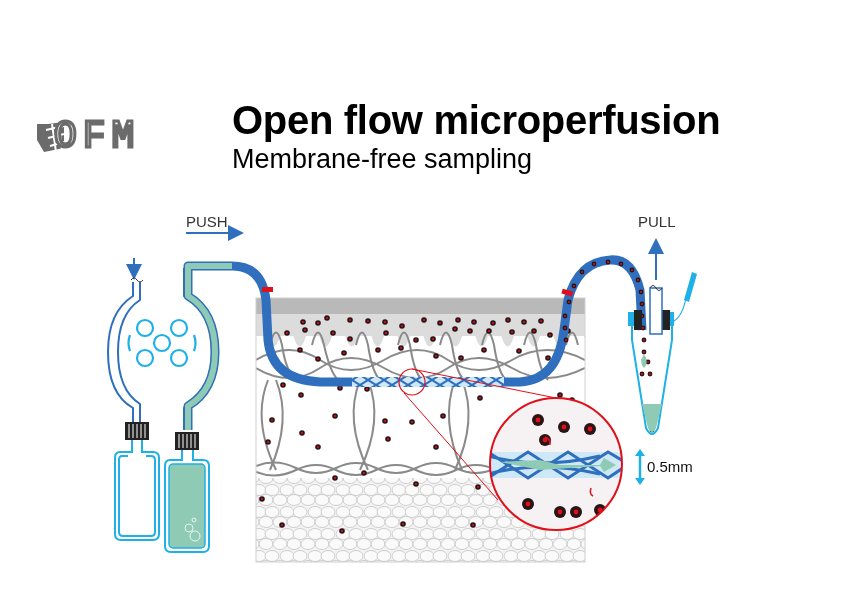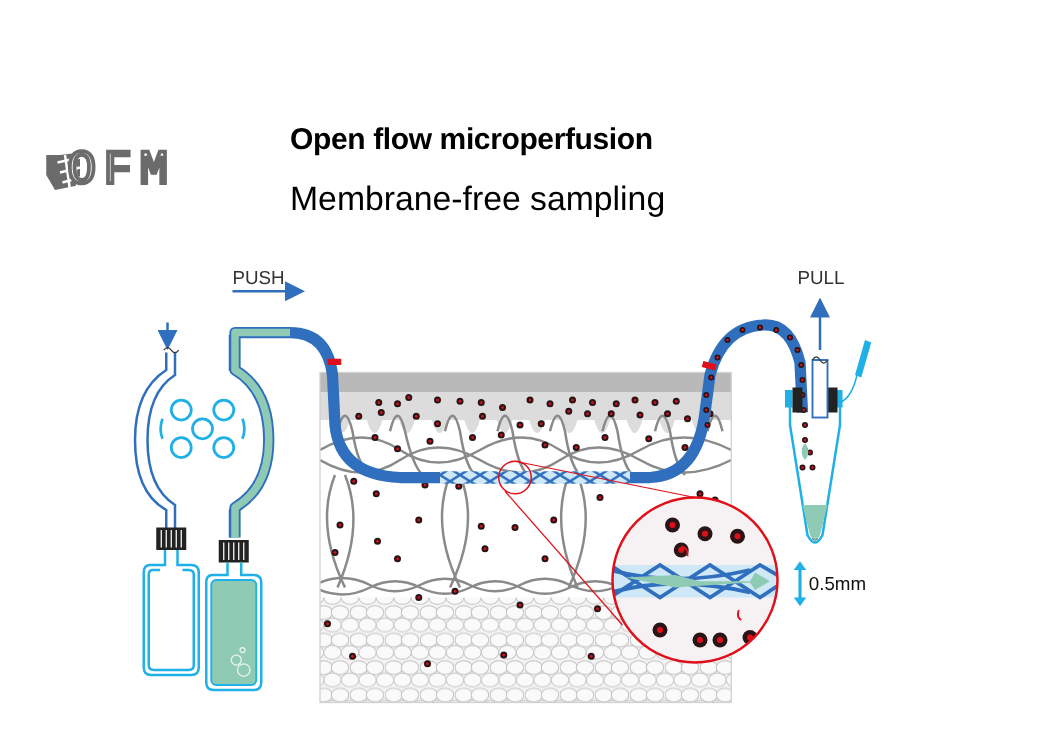--- a/index.html
+++ b/index.html
@@ -2,21 +2,21 @@
 <html><head>
 <meta charset="utf-8">
 <style>
   html, body { margin: 0; padding: 0; background: #ffffff; }
   body { width: 842px; height: 595px; position: relative; overflow: hidden;
          font-family: "Liberation Sans", sans-serif; }
   .logo { position: absolute; left: 34px; top: 118px; width: 160px; height: 40px; }
   .logo-text { position: absolute; left: 20px; top: -7px; font-family: Liberation Mono, monospace;
                font-size: 38px; letter-spacing: 6px; color: #ffffff;
                -webkit-text-stroke: 3px #6b6b6b; font-weight: 300; line-height: 52px; }
-  .title { position: absolute; left: 232px; top: 98px; font-size: 24px; font-weight: bold;
+  .title { position: absolute; left: 232px; top: 98px; font-size: 40px; font-weight: bold;
            color: #000; white-space: nowrap; letter-spacing: -0.3px; }
   .subtitle { position: absolute; left: 232px; top: 144px; font-size: 27px;
               color: #000; white-space: nowrap; }
   .diagram { position: absolute; left: 0; top: 0; }
   .lbl { font-family: "Liberation Sans", sans-serif; }
 </style>
 </head>
 <body>
 
 <div class="logo">

